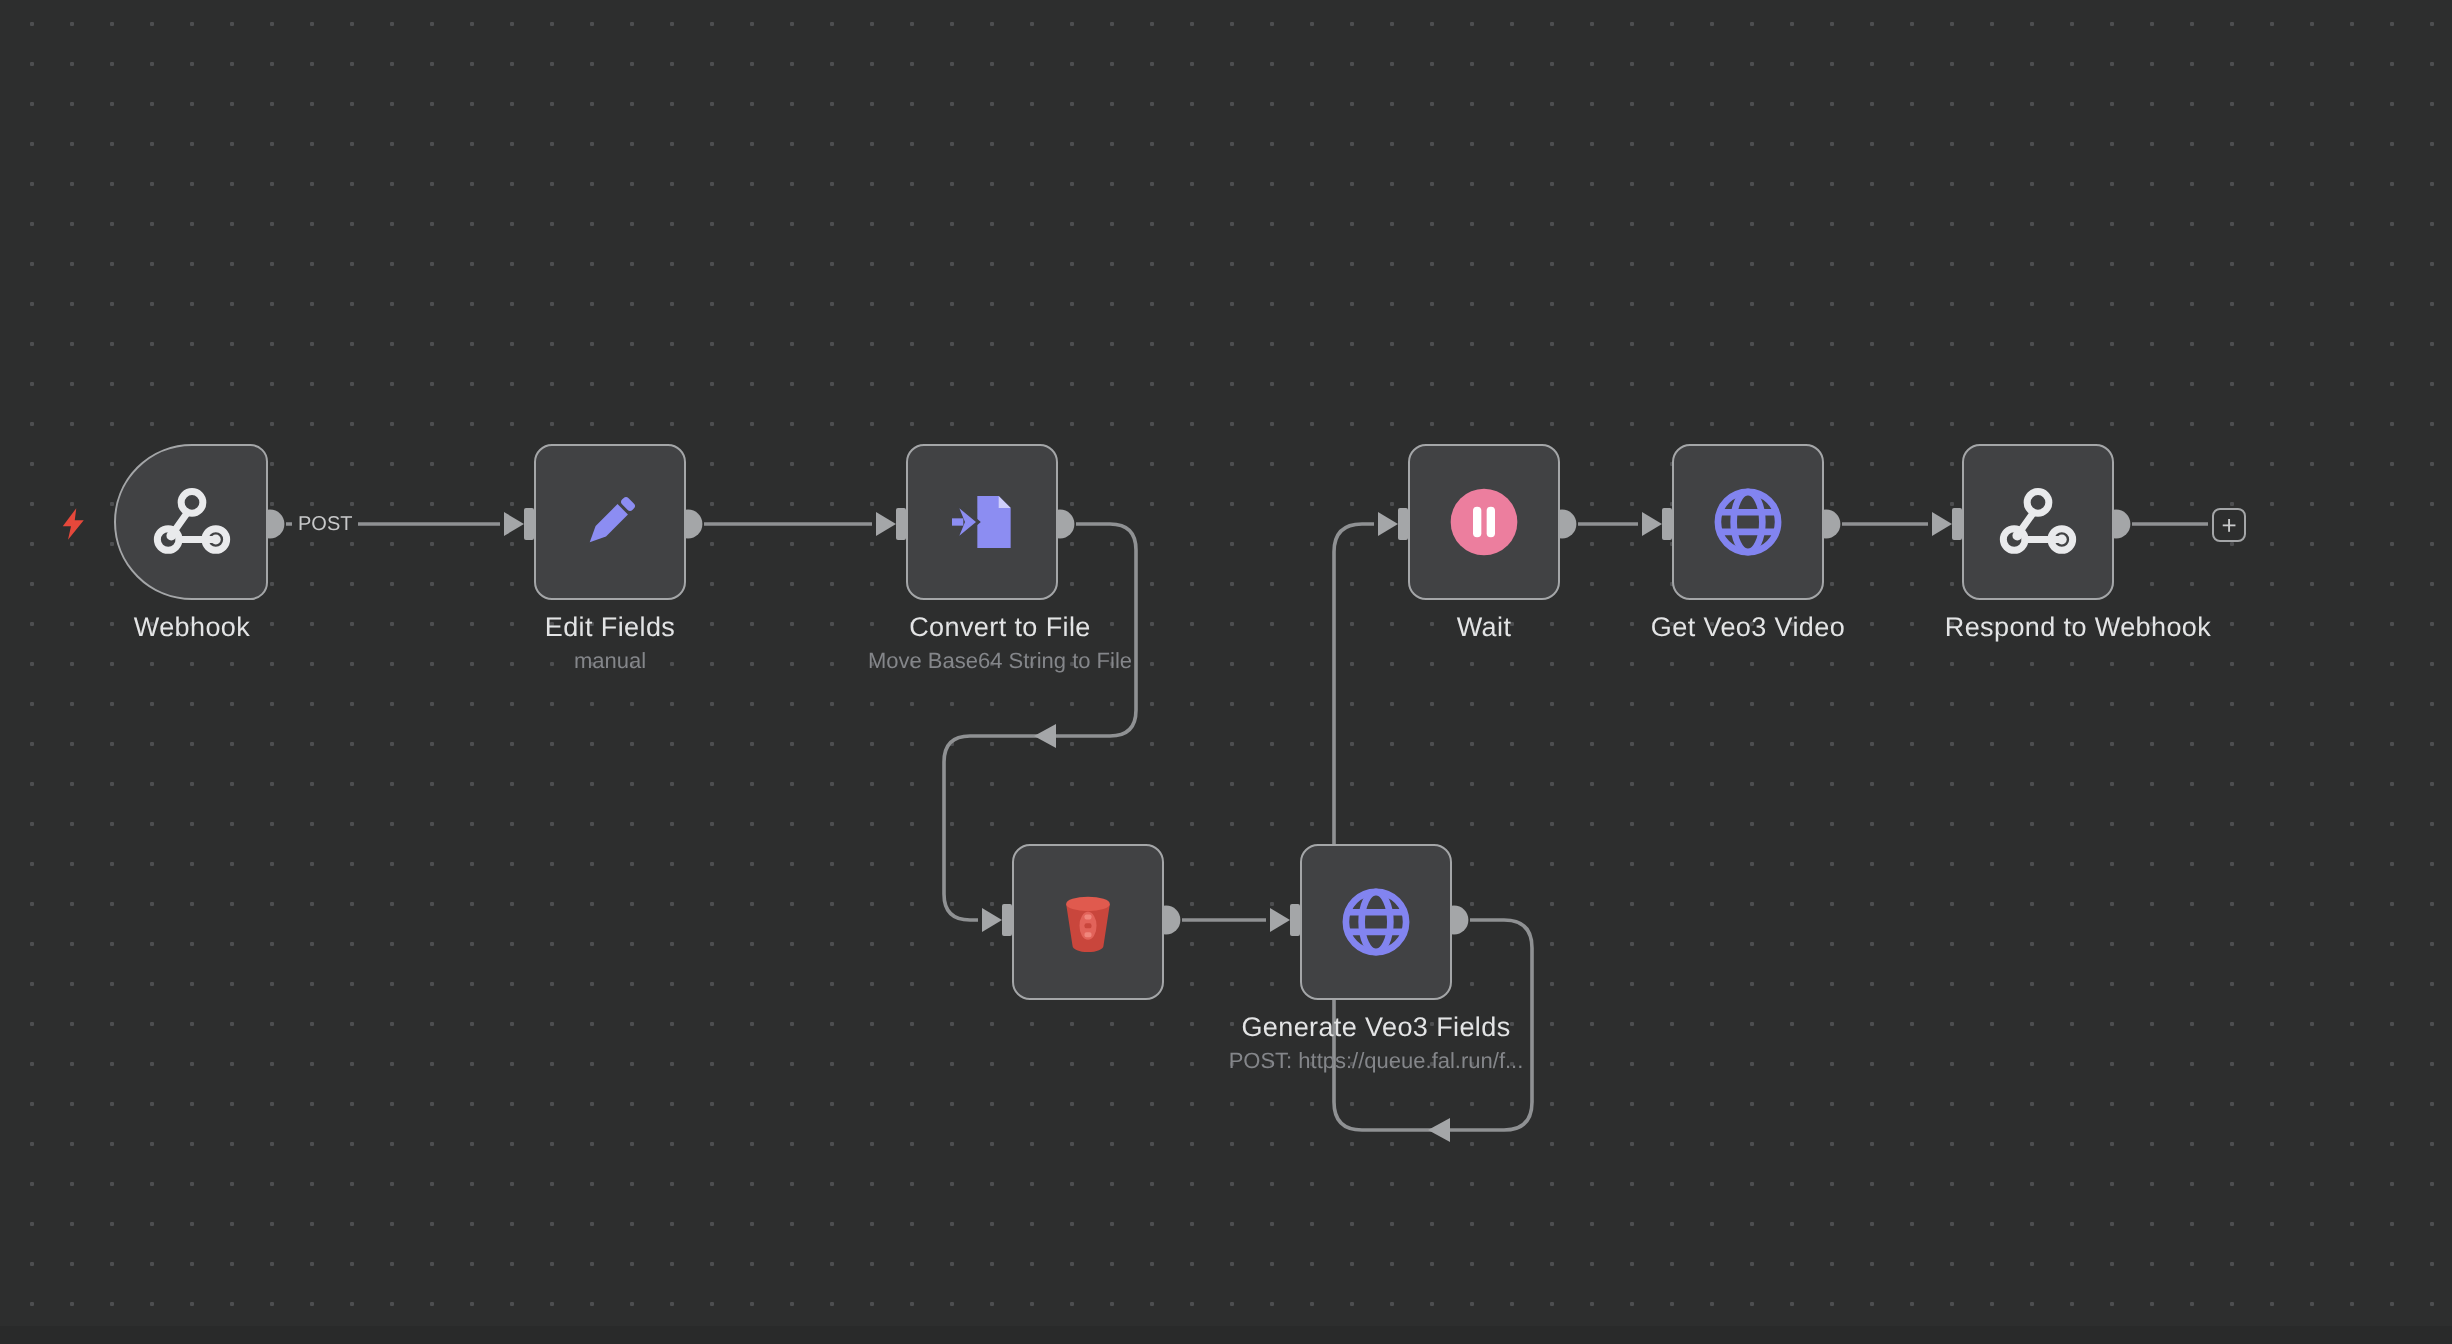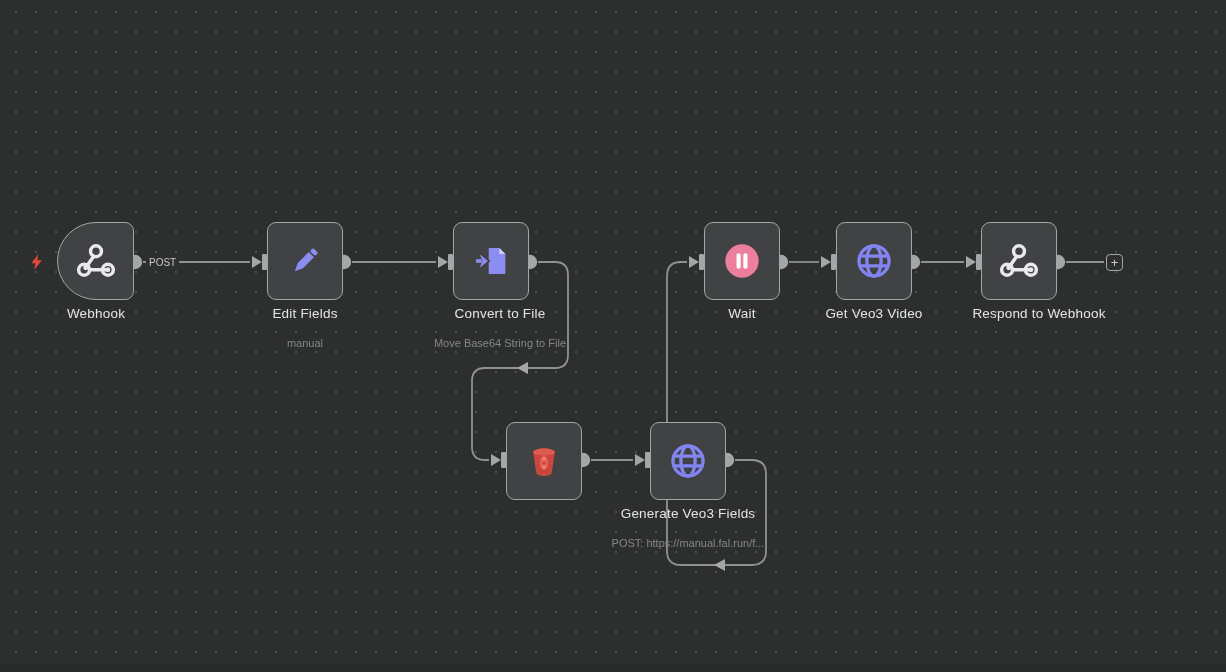--- a/index.html
+++ b/index.html
@@ -13,21 +13,21 @@
   #bottom-edge{position:absolute;left:0;bottom:0;width:100%;height:9px;background:#292a2a;z-index:0;}
   svg.layer{position:absolute;left:0;top:0;z-index:1;}
   .node{
     position:absolute;width:76px;height:78px;box-sizing:border-box;
     background:#414244;border:1.8px solid #a4a6a8;border-radius:9px;
     display:flex;align-items:center;justify-content:center;z-index:2;cursor:pointer;
   }
   .node.round-left{border-radius:40px 9px 9px 40px;}
   .node-label{position:absolute;width:300px;text-align:center;z-index:3;pointer-events:none;}
   .node-label .title{font-size:13.5px;color:#e3e4e5;letter-spacing:.2px;}
-  .node-label .subtitle{font-size:11px;color:#84868a;margin-top:16px;}
+  .node-label .subtitle{font-size:11px;color:#84868a;margin-top:4px;}
   .conn-label{
     position:absolute;z-index:2;font-size:10px;color:#c7c8c9;
     background:#2d2e2e;padding:0 3px;line-height:13px;
   }
   #add-step{
     position:absolute;left:1106px;top:254px;width:17px;height:17px;box-sizing:border-box;
     border:1.6px solid #a4a6a8;border-radius:4px;background:transparent;z-index:2;
     color:#c9cacb;font-size:13px;line-height:13px;text-align:center;cursor:pointer;padding:0;
   }
   #trigger-bolt{position:absolute;left:28px;top:251px;z-index:2;}
@@ -182,21 +182,21 @@
   <div class="node-label" style="left:155px;top:306px">
     <div class="title">Edit Fields</div>
     <div class="subtitle">manual</div>
   </div>
   <div class="node-label" style="left:350px;top:306px">
     <div class="title">Convert to File</div>
     <div class="subtitle">Move Base64 String to File</div>
   </div>
   <div class="node-label" style="left:538px;top:506px">
     <div class="title">Generate Veo3 Fields</div>
-    <div class="subtitle">POST: https://manual.fal.run/f...</div>
+    <div class="subtitle">POST: https://queue.fal.run/f...</div>
   </div>
   <div class="node-label" style="left:592px;top:306px">
     <div class="title">Wait</div>
   </div>
   <div class="node-label" style="left:724px;top:306px">
     <div class="title">Get Veo3 Video</div>
   </div>
   <div class="node-label" style="left:889px;top:306px">
     <div class="title">Respond to Webhook</div>
   </div>

